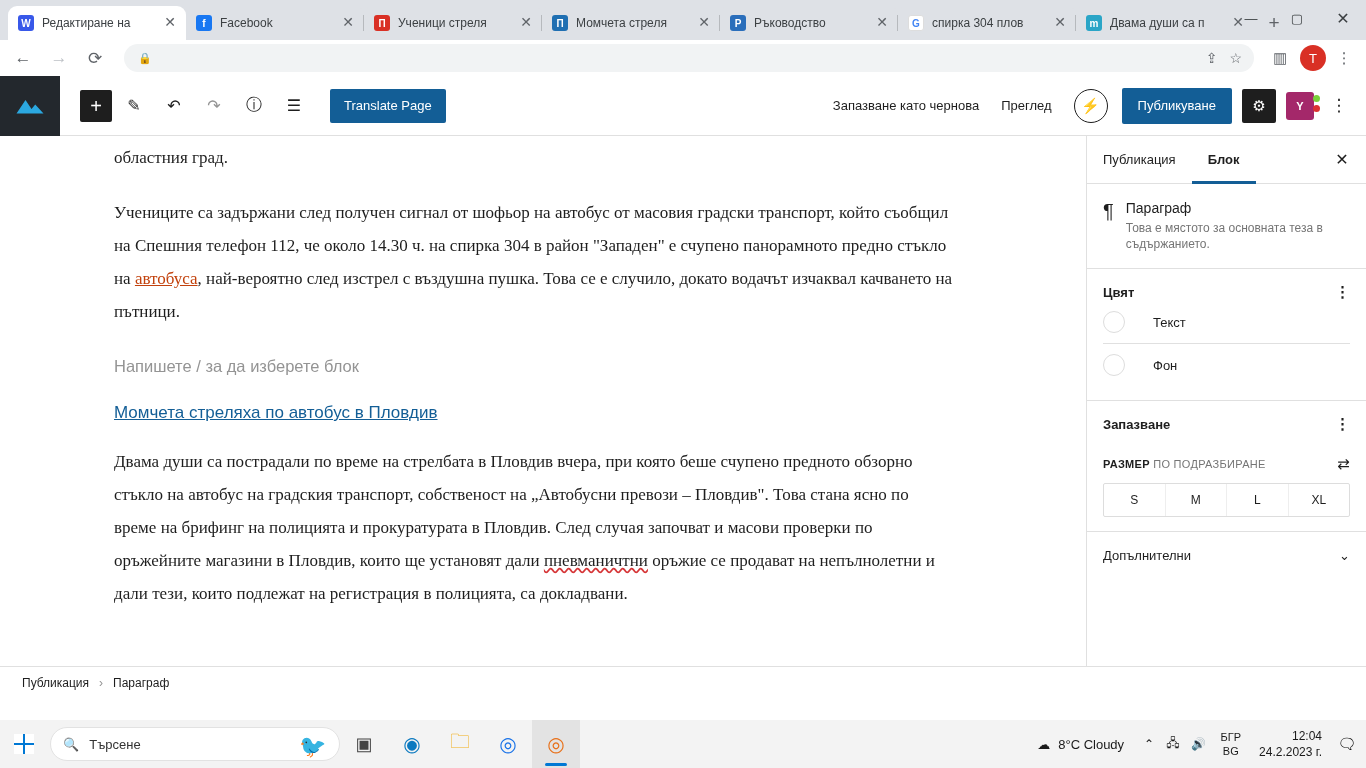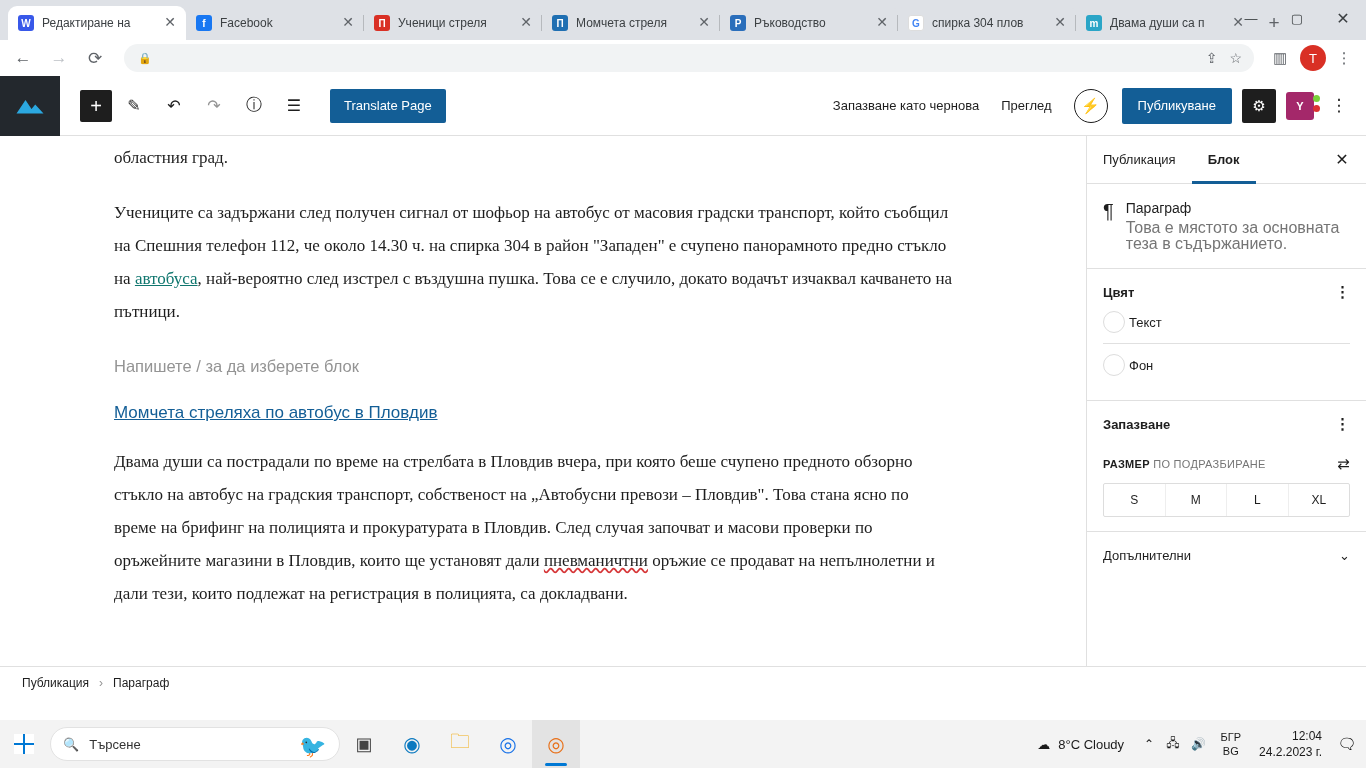--- a/index.html
+++ b/index.html
@@ -177,21 +177,21 @@
     overflow: hidden; background: #fff;
   }
   .doc {
     position: absolute; top: -28px; left: 0; width: 1066px;
     padding: 0 112px 0 114px;
   }
   .doc p {
     font-size: 17px; line-height: 33px; color: #1e1e1e; margin-bottom: 22px;
     font-family: "Liberation Serif", serif;
   }
-  .doc a.inline { color: #0f766e; text-decoration: underline; }
+  .doc a.inline { color: #c2410c; text-decoration: underline; }
   .empty-block {
     position: relative; font-size: 16.5px; color: #949494;
     line-height: 33px; margin-bottom: 20px; height: 33px;
   }
   .heading-link {
     font-size: 17px; color: #135e96; text-decoration: underline;
     margin-bottom: 22px; display: block;
     font-family: "Liberation Sans", sans-serif;
   }
   .spellerr {
@@ -226,29 +226,29 @@
   }
   .sb-tab.active { box-shadow: inset 0 -3px 0 #135e96; font-weight: bold; }
   .sb-close {
     margin-left: auto; width: 36px; height: 36px; margin-right: 6px;
     display: flex; align-items: center; justify-content: center;
     font-size: 16px; color: #1e1e1e;
   }
   .sb-blockinfo { display: flex; padding: 16px; gap: 12px; }
   .sb-blockicon { font-size: 20px; color: #1e1e1e; line-height: 1.1; }
   .sb-blockname { font-size: 14px; color: #1e1e1e; margin-bottom: 4px; }
-  .sb-blockdesc { font-size: 16px; color: #757575; line-height: 16px; }
+  .sb-blockdesc { font-size: 12px; color: #757575; line-height: 16px; }
   .sb-panel { border-top: 1px solid #e0e0e0; padding: 14px 16px; }
   .sb-panel-head {
     display: flex; align-items: center; justify-content: space-between;
     font-size: 13px; color: #1e1e1e; font-weight: bold;
   }
   .sb-kebab { color: #1e1e1e; font-size: 15px; }
   .color-row {
-    display: flex; align-items: center; gap: 4px; padding: 10px 0;
+    display: flex; align-items: center; gap: 28px; padding: 10px 0;
     border-bottom: 1px solid #e0e0e0; font-size: 13px; color: #1e1e1e;
   }
   .color-row:last-child { border-bottom: none; }
   .swatch {
     width: 22px; height: 22px; border-radius: 50%;
     border: 1px solid #ddd; background: #fff;
   }
   .typo-label {
     font-size: 11px; color: #1e1e1e; letter-spacing: .3px;
     display: flex; align-items: center; justify-content: space-between;

